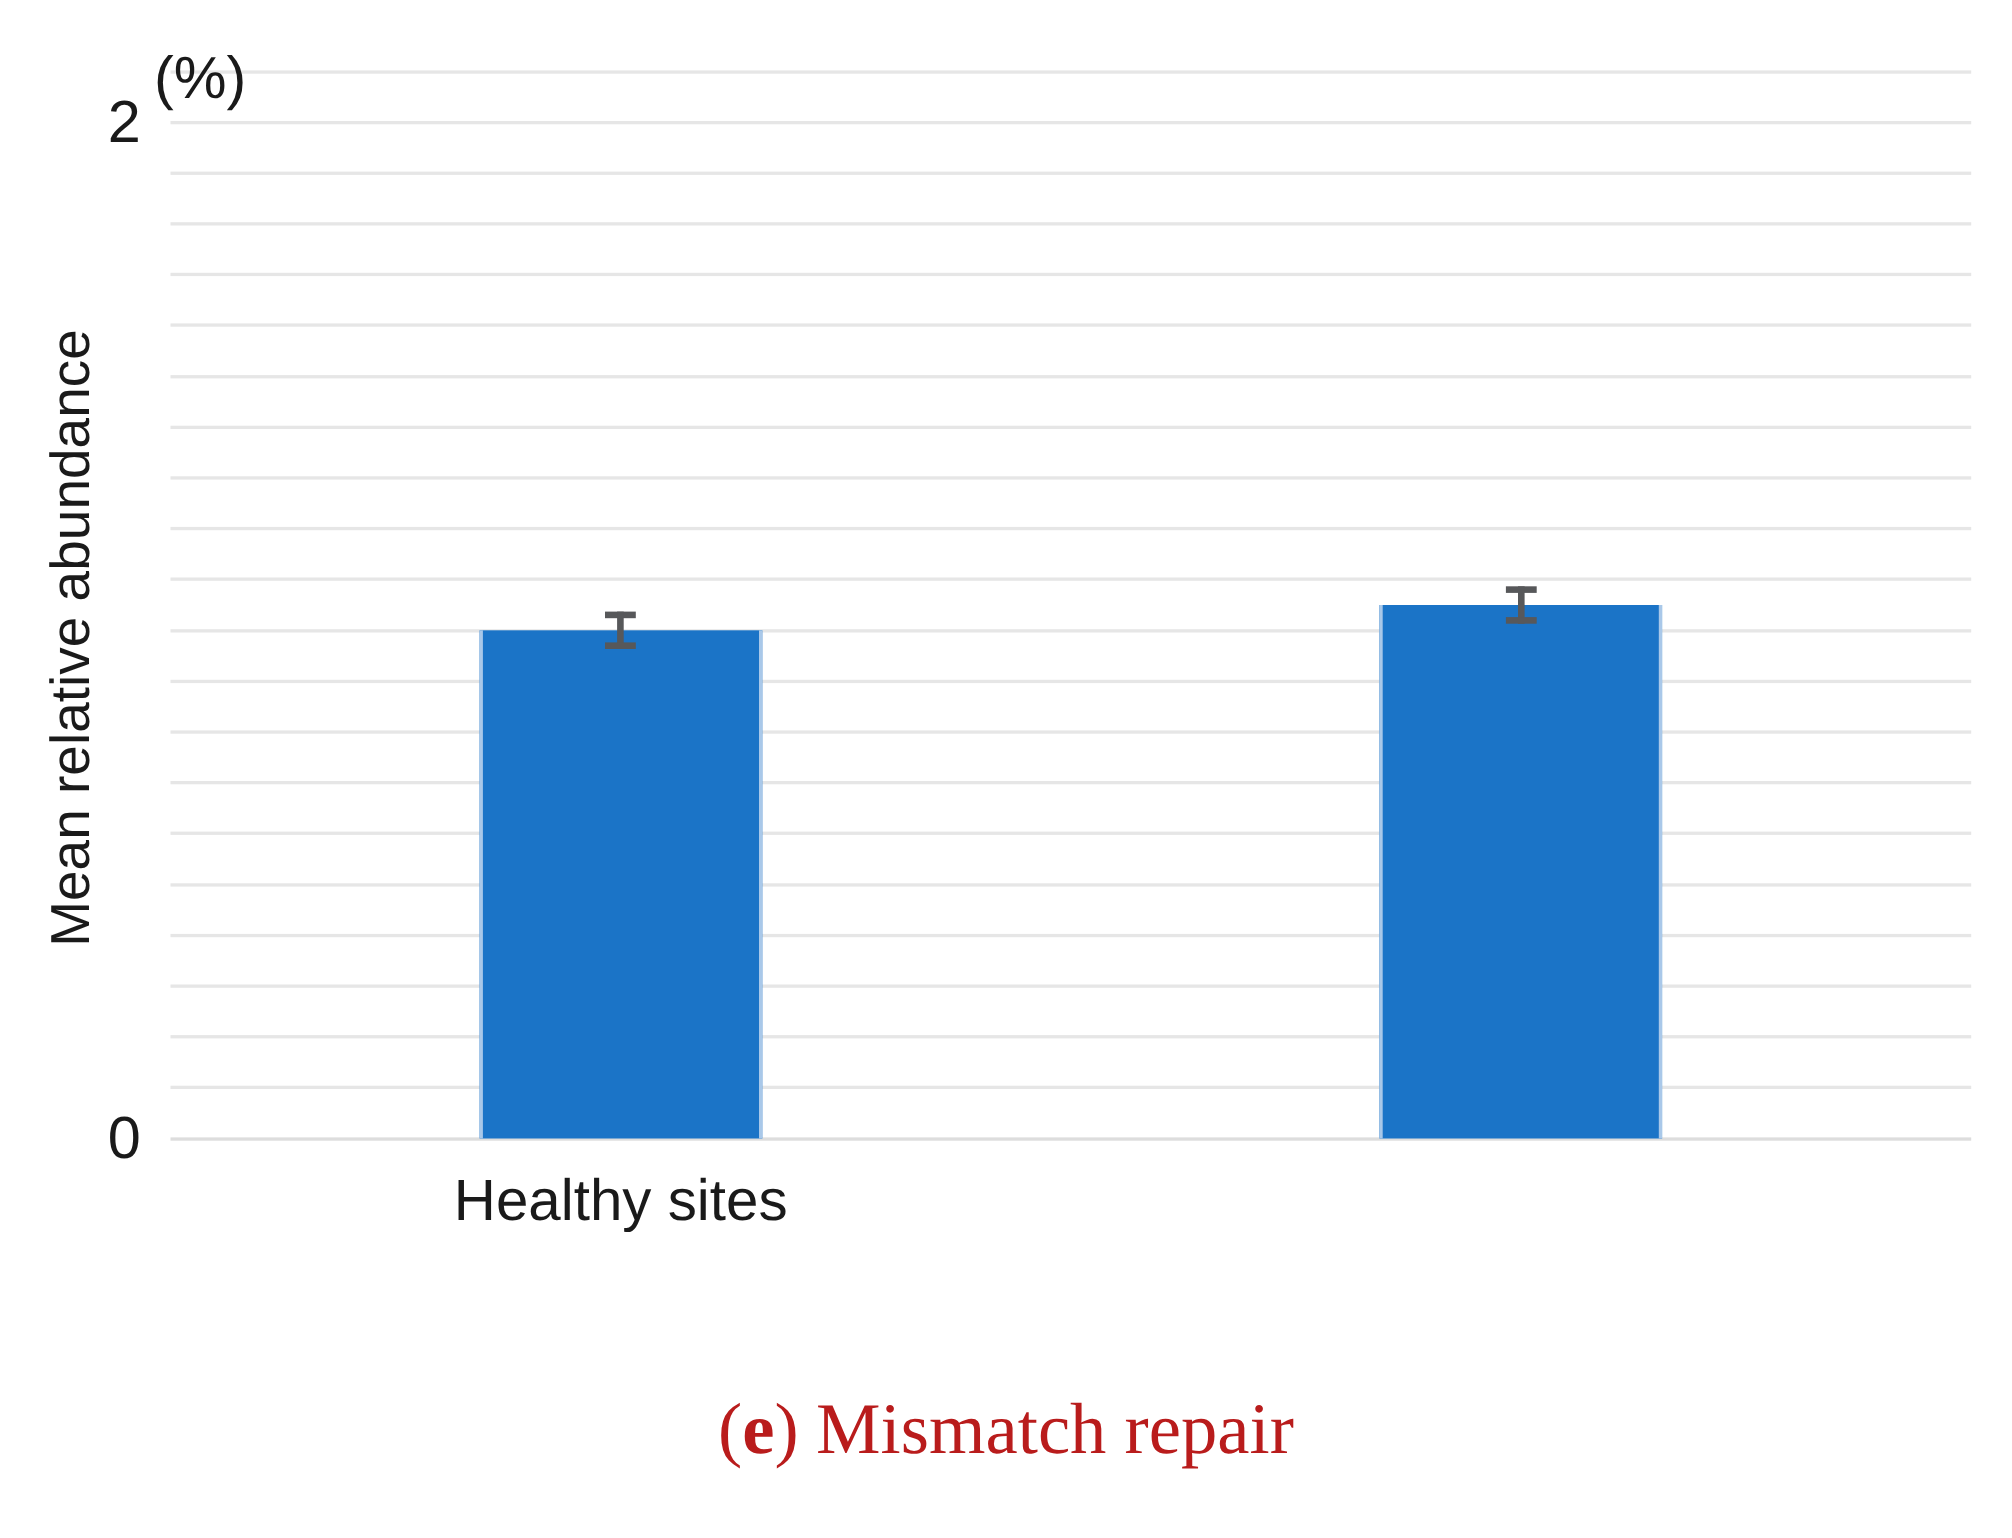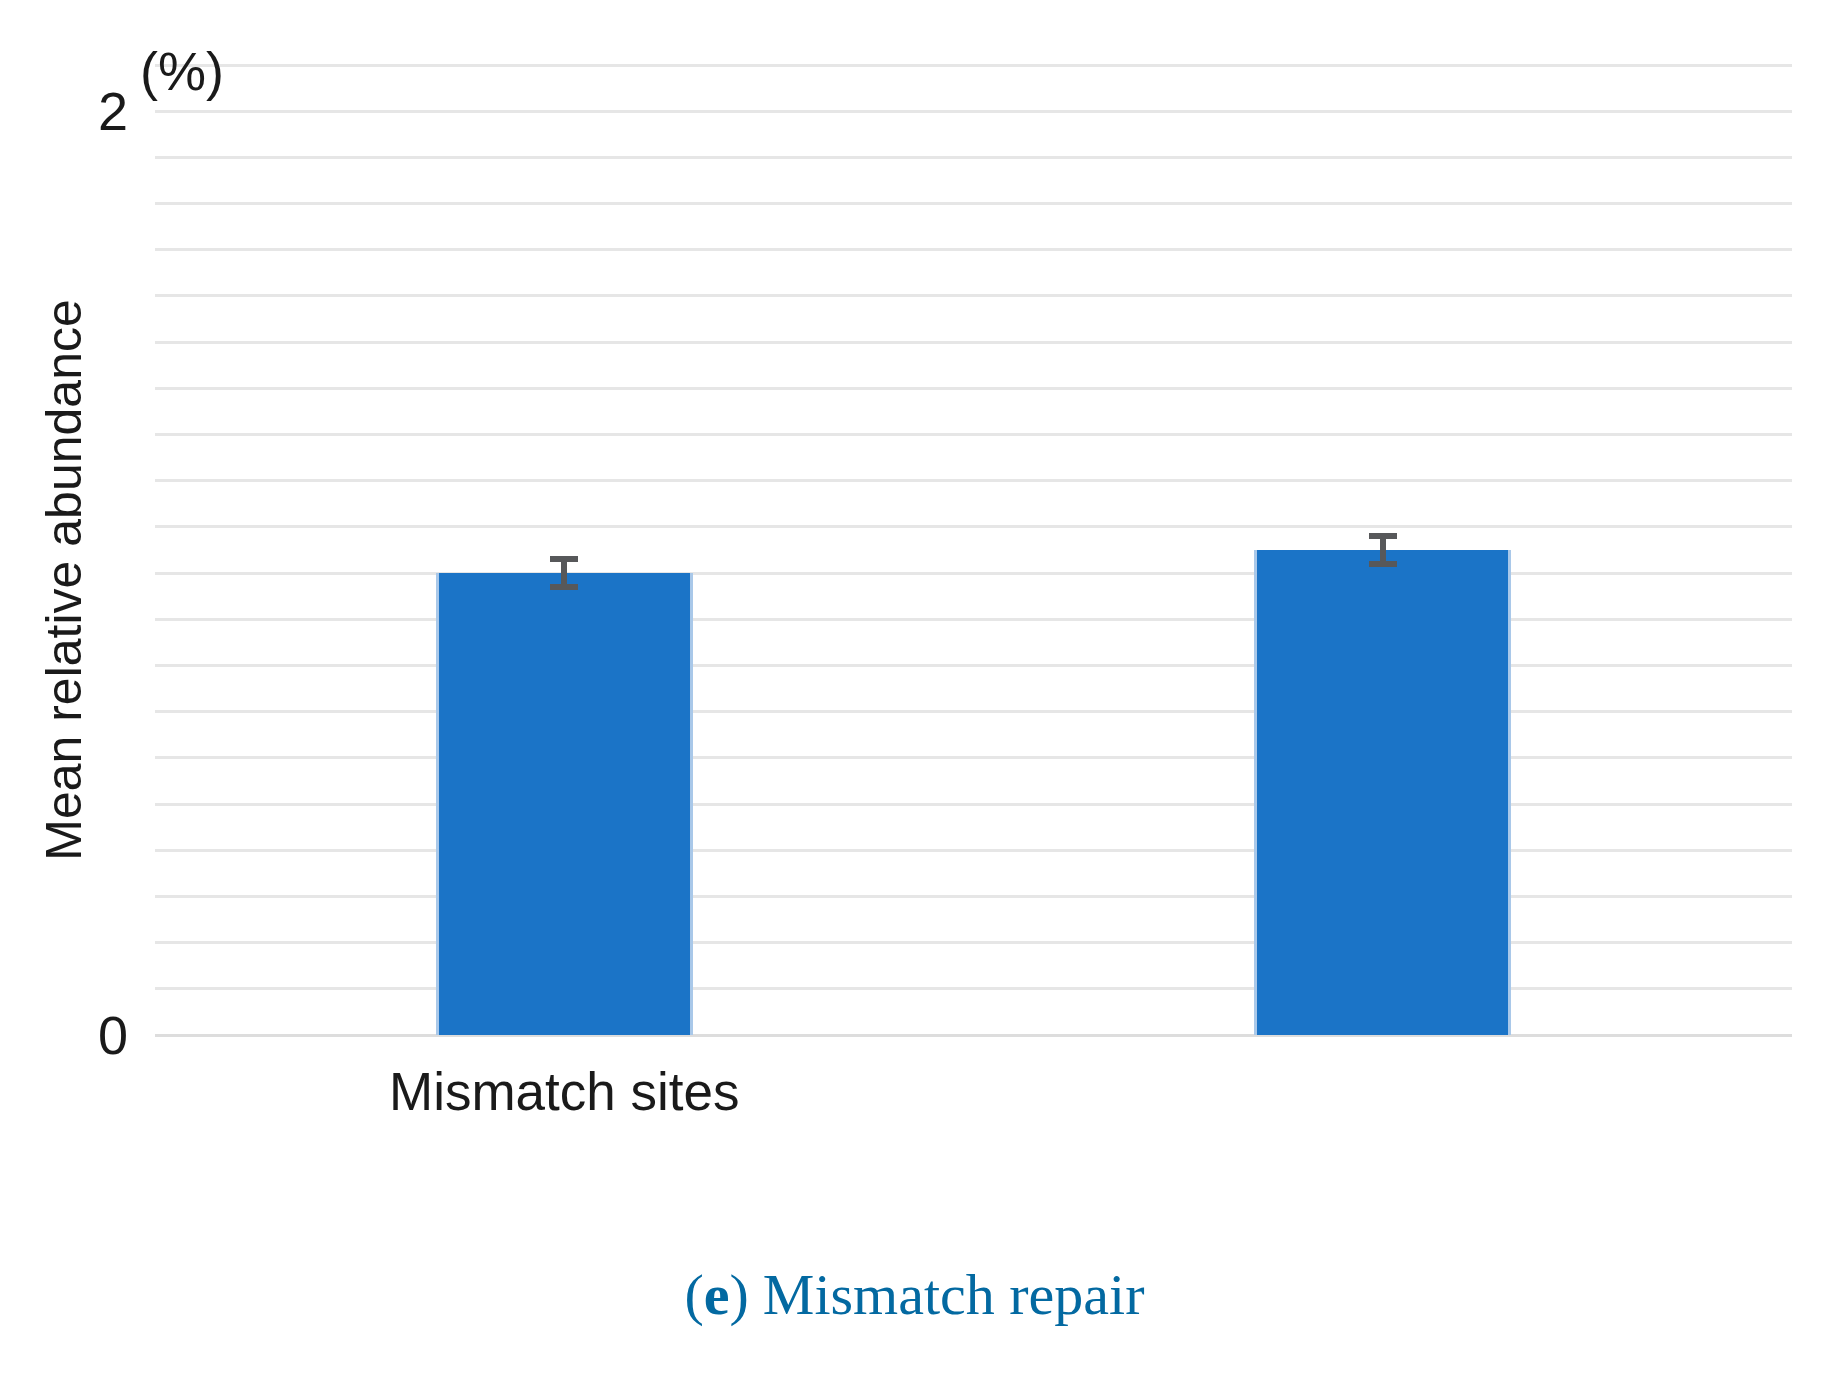--- a/index.html
+++ b/index.html
@@ -27,21 +27,21 @@
   .ytitle{
     position:absolute;left:64px;top:580px;transform:translate(-50%,-50%) rotate(-90deg);
     white-space:nowrap;font-size:50px;color:#1a1a1a;line-height:1;
   }
   .xlabel{
     position:absolute;top:1057px;transform:translateX(-50%);text-align:center;
     white-space:pre-line;font-size:53px;line-height:1.32;color:#1a1a1a;
   }
   .caption{
     position:absolute;left:50%;top:1262px;transform:translateX(-50%);
-    font-family:"Liberation Serif",serif;font-size:58px;color:#0369a1;white-space:nowrap;line-height:1.15;
+    font-family:"Liberation Serif",serif;font-size:66px;color:#b91c1c;white-space:nowrap;line-height:1.15;
   }
   .caption .letter{font-weight:bold;}
   .caption .text{margin-left:0.24em;}
 </style>
 </head>
 <body>
 
 <div id="screen">
   <div id="plot">
       <div class="gridline zero" style="bottom: -1.5px;"></div>
@@ -77,14 +77,14 @@
         <div class="cap top" style="background: rgb(87, 88, 90);"></div>
         <div class="stem" style="background: rgb(87, 88, 90);"></div>
         <div class="cap bottom" style="background: rgb(87, 88, 90);"></div>
       </div>
     </div>
   <div class="unit">(%)</div>
   <div class="ytitle">Mean relative abundance</div>
   <div class="caption"><span>(</span><span class="letter">e</span><span>)</span><span class="text">Mismatch repair</span></div>
 <div class="ytick" style="top: 1035px;">0</div>
     <div class="ytick" style="top: 111.19px;">2</div>
-    <div class="xlabel" style="left: 564.25px;">Mismatch sites</div>
+    <div class="xlabel" style="left: 564.25px;">Healthy sites</div>
   </div>
 
 </body></html>

